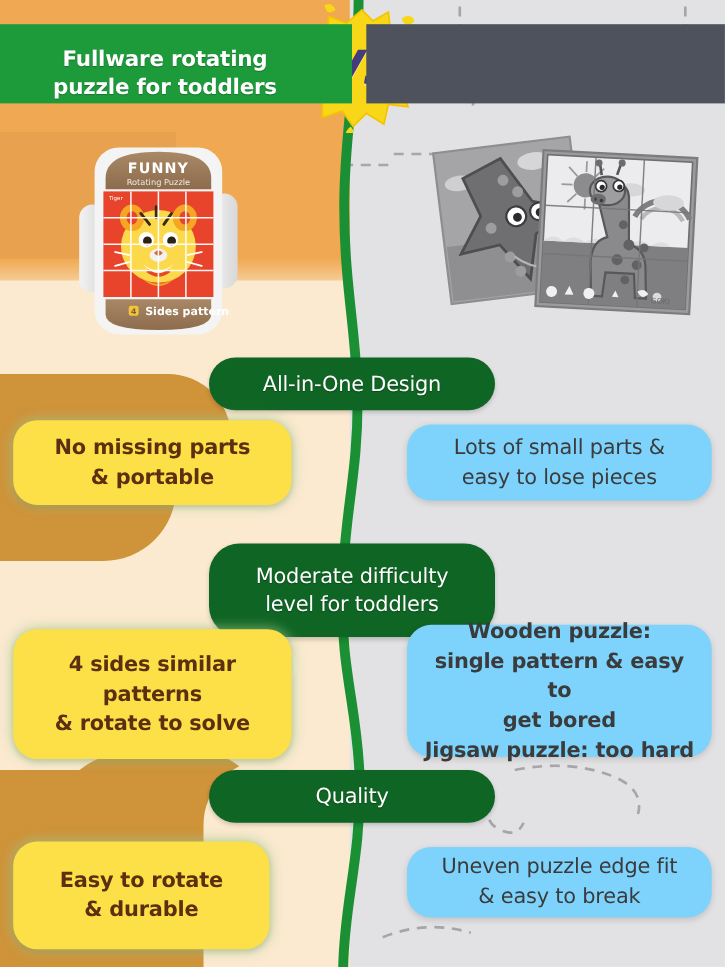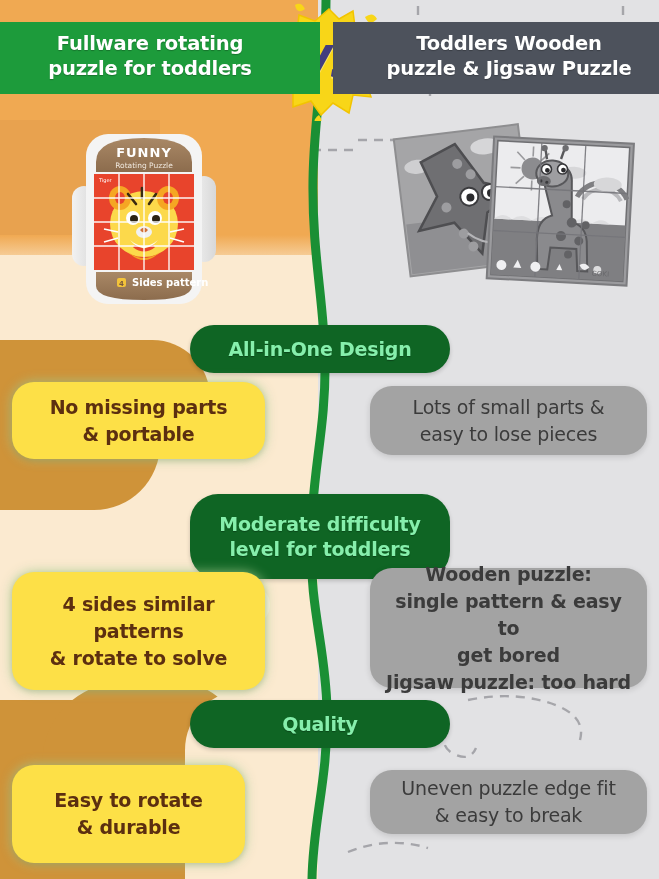--- a/index.html
+++ b/index.html
@@ -49,21 +49,21 @@
   
   .hdr-left{
     position:absolute;left:0;top:22px;width:320px;height:72px;
     background:#1d9b3b;
   }
   .hdr-right{
     position:absolute;left:333px;top:22px;width:326px;height:72px;
     background:#4d525c;
   }
   .hdr-text{
-    position:absolute;top:20px;height:72px;
+    position:absolute;top:30px;height:72px;
     display:flex;flex-direction:column;align-items:center;justify-content:center;
     color:#ffffff;font-weight:bold;font-size:19.5px;line-height:25px;
     text-align:center;letter-spacing:-.2px;
     text-shadow:0 1px 1px rgba(0,0,0,.25);
   }
   .hdr-text.left{left:0;width:300px;}
   .hdr-text.right{left:359px;width:300px;}
 
   
   .vs-wrap{position:absolute;left:269px;top:3px;width:120px;height:118px;}
@@ -77,21 +77,21 @@
 
   
   .prod-left{position:absolute;left:70px;top:128px;width:148px;height:182px;}
   .puz-right{position:absolute;left:390px;top:112px;width:250px;height:195px;}
 
   
   .pill{
     position:absolute;
     background:#0f6524;border-radius:28px;
     display:flex;align-items:center;justify-content:center;
-    color:#86efac;font-weight:bold;text-align:center;
+    color:#ffffff;font-weight:normal;text-align:center;
     line-height:25px;font-size:19px;letter-spacing:-.2px;
     box-shadow:0 2px 4px rgba(0,0,0,.18);
     padding:0 18px;box-sizing:border-box;
     text-shadow:0 1px 1px rgba(0,0,0,.3);
   }
   .pill.p1{left:190px;top:325px;width:260px;height:48px;}
   .pill.p2{left:190px;top:478px;width:260px;height:85px;margin-top:16px;}
   .pill.p3{left:190px;top:700px;width:260px;height:48px;text-align:center;}
 
   
@@ -104,21 +104,21 @@
     box-shadow:0 0 12px rgba(160,200,140,.85),0 2px 5px rgba(0,0,0,.12);
     padding:0 14px;box-sizing:border-box;
   }
   .lbox.l1{left:12px;top:382px;width:253px;height:77px;}
   .lbox.l2{left:12px;top:572px;width:253px;height:118px;text-align:center;}
   .lbox.l3{left:12px;top:765px;width:233px;height:98px;}
 
   
   .rbox{
     position:absolute;
-    background:#a3a3a3;border-radius:22px;
+    background:#7dd3fc;border-radius:22px;
     display:flex;align-items:center;justify-content:center;
     color:#3b3b3b;text-align:center;
     font-size:19px;line-height:27px;letter-spacing:-.2px;
     box-shadow:0 2px 6px rgba(0,0,0,.14);
     padding:0 12px;box-sizing:border-box;
   }
   .rbox.r1{left:370px;top:386px;width:277px;height:69px;}
   .rbox.r2{left:370px;top:568px;width:277px;height:120px;font-weight:bold;}
   .rbox.r3{left:370px;top:770px;width:277px;height:64px;}
 
@@ -318,22 +318,20 @@
       <path d="M106 28 q8 -2 9 6 q-9 2 -9 -6" fill="#f8d618"></path>
       <path d="M50 112 q6 8 -2 10 q-6 -4 2 -10" fill="#f8d618"></path>
     </svg>
     <div class="vs-label">VS</div>
   </div>
 
   <div class="hdr-left"></div>
   <div class="hdr-right"></div>
   <div class="hdr-text left nowrap-lines">Fullware rotating
 puzzle for toddlers</div>
-  <div class="hdr-text right nowrap-lines">Toddlers Wooden
-puzzle &amp; Jigsaw Puzzle</div>
 
   <div class="pill p1 nowrap-lines">All-in-One Design</div>
   <div class="lbox l1 nowrap-lines">No missing parts
 &amp; portable</div>
   <div class="rbox r1 nowrap-lines">Lots of small parts &amp;
 easy to lose pieces</div>
 
   <div class="pill p2 nowrap-lines">Moderate difficulty
 level for toddlers</div>
   <div class="lbox l2 nowrap-lines">4 sides similar

